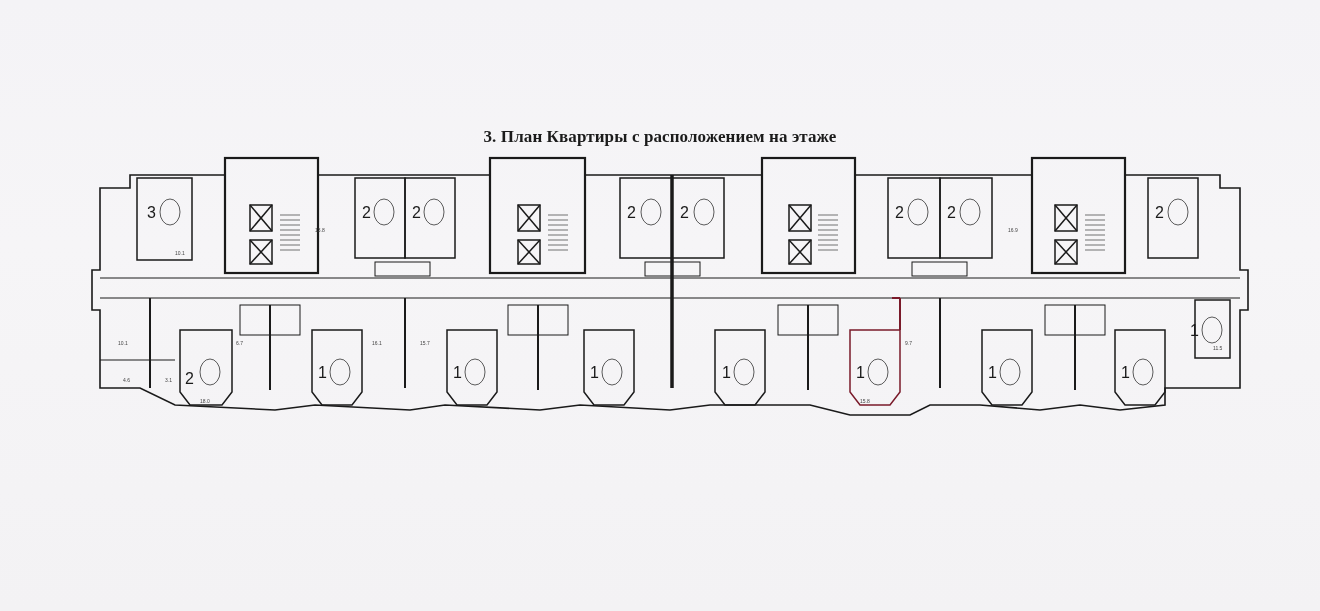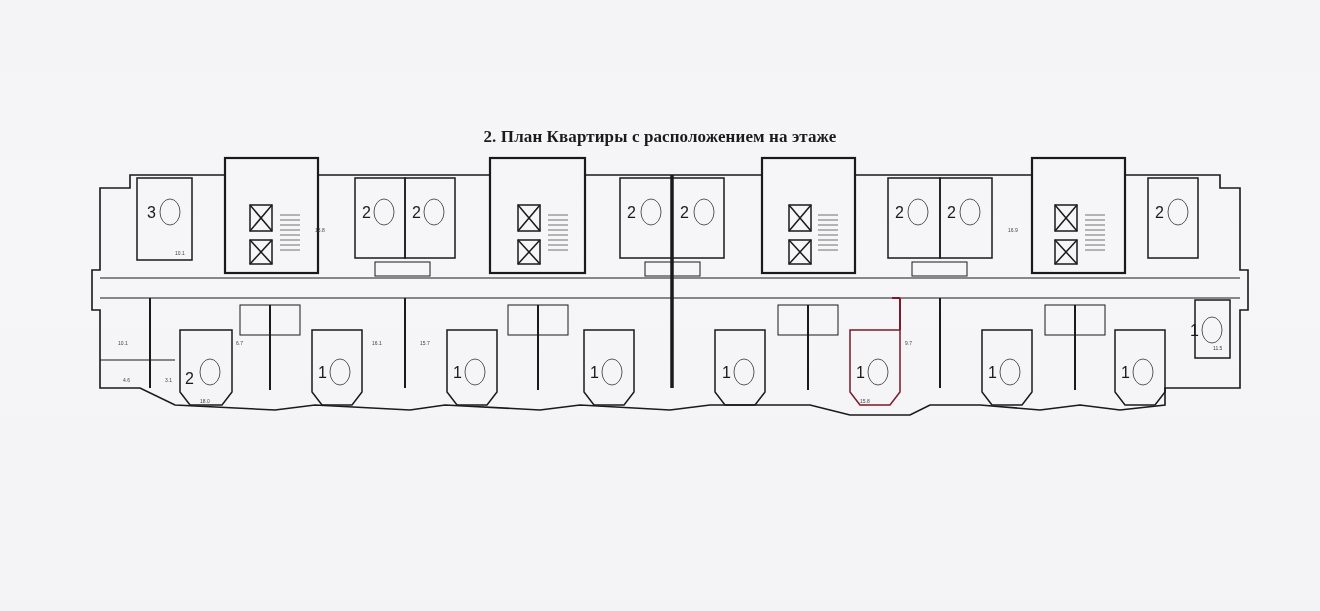--- a/index.html
+++ b/index.html
@@ -16,21 +16,21 @@
     letter-spacing: 0.1px;
   }
   .plan-wrap { position: absolute; left: 0; top: 0; width: 1320px; height: 611px; }
   svg text { font-family: "Liberation Sans", sans-serif; }
   .room-num { font-size: 16px; fill: #1a1a1a; font-family: "Liberation Sans", sans-serif; }
   .area-txt { font-size: 5px; fill: #444; }
 </style>
 </head>
 <body>
 
-<div class="page-title">2. План Квартиры с расположением на этаже</div>
+<div class="page-title">3. План Квартиры с расположением на этаже</div>
 
 <div class="plan-wrap">
 <svg width="1320" height="611" viewBox="0 0 1320 611" xmlns="http://www.w3.org/2000/svg">
   <g stroke="#1a1a1a" fill="none" stroke-width="1.2">
 
     <path d="M100 188 L130 188 L130 175 L225 175 L225 158 L318 158 L318 175 L490 175 L490 158 L585 158 L585 175 L762 175 L762 158 L855 158 L855 175 L1032 175 L1032 158 L1125 158 L1125 175 L1220 175 L1220 188 L1240 188 L1240 270 L1248 270 L1248 310 L1240 310 L1240 388 L1165 388 L1165 405 L1120 410 L1080 405 L1040 410 L980 405 L930 405 L910 415 L850 415 L810 405 L710 405 L670 410 L580 405 L540 410 L445 405 L410 410 L315 405 L275 410 L175 405 L140 388 L100 388 L100 310 L92 310 L92 270 L100 270 Z" stroke-width="1.6"></path>
 
     <line x1="100" y1="278" x2="1240" y2="278" stroke-width="1"></line>
     <line x1="100" y1="298" x2="1240" y2="298" stroke-width="1"></line>
 

